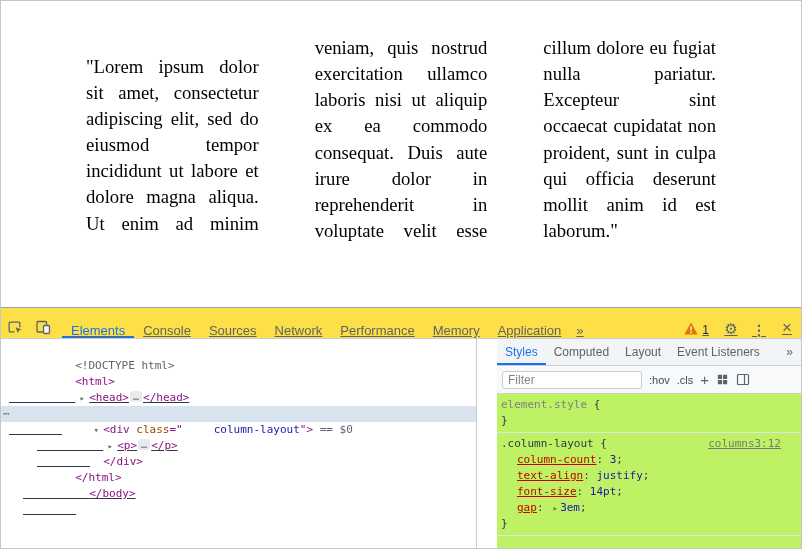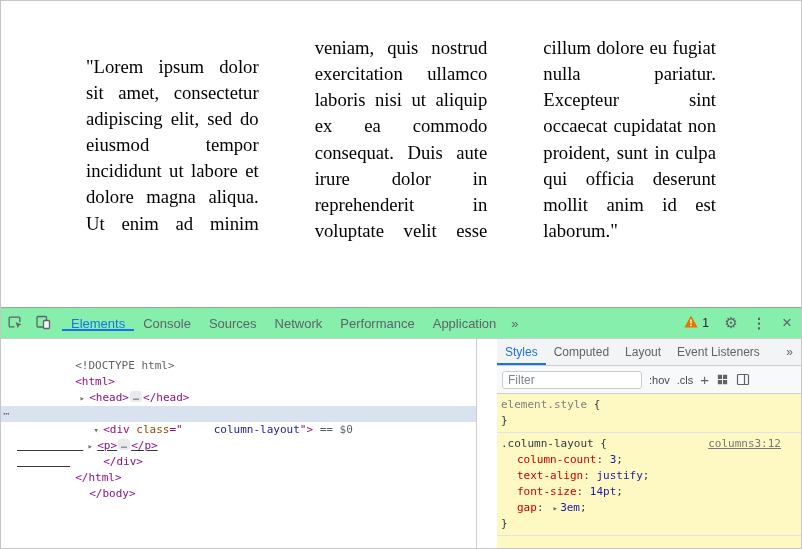--- a/index.html
+++ b/index.html
@@ -21,22 +21,22 @@
     font-size: 14pt;
     font-family: "Liberation Serif", "DejaVu Serif", serif;
     color: #000;
   }
   .column-layout p { margin: 1em 0; }
 
   
   .devtools { height: 241px; border-top: 1px solid #9aa0a6; background: #fff; display: flex; flex-direction: column; }
 
   .dt-toolbar {
-    height: 31px; flex: 0 0 31px; background: #86efac; border-bottom: 1px solid #cacdd1;
-    display: flex; align-items: center; font-size: 13px; color: #5f6368;
+    height: 31px; flex: 0 0 31px; background: #fde047; border-bottom: 1px solid #cacdd1;
+    display: flex; align-items: flex-end; font-size: 13px; color: #5f6368; text-decoration: underline;
   }
   .icon-btn { width: 28px; display: flex; align-items: center; justify-content: center; cursor: pointer; }
   .tb-sep { width: 1px; background: #cacdd1; margin: 6px 2px; }
   .dt-tab { display: flex; align-items: center; padding: 0 9px; cursor: pointer; white-space: nowrap; }
   .dt-tab.active { color: #1a73e8; box-shadow: inset 0 -2px 0 #1a73e8; }
   .dt-tab.chevron { font-size: 13px; padding: 0 6px; color: #5f6368; }
   .tb-spacer { flex: 1; }
   .warn-badge { display: flex; align-items: center; gap: 4px; padding: 0 8px; cursor: pointer; color: #202124; font-size: 12px; }
   .gear-glyph { font-size: 15px; }
   .dots-glyph { font-size: 14px; font-weight: bold; }
@@ -45,23 +45,23 @@
   .dt-body { flex: 1; display: flex; overflow: hidden; }
 
   
   .elements-pane {
     flex: 1; background: #fff; overflow: hidden; padding-top: 3px;
     font-family: "DejaVu Sans Mono", monospace; font-size: 11px; color: #303942;
   }
   .tree-row { height: 16px; line-height: 16px; white-space: pre; position: relative; padding-left: 8px; cursor: pointer; }
   .tree-row.selected { background: #d9e3f0; }
   .arrow { display: inline-block; width: 14px; text-align: center; color: #6e6e6e; font-size: 9px; }
-  .r-head, .r-body, .r-bodyclose { padding-left: 8px; }
+  .r-head, .r-body, .r-bodyclose { padding-left: 8px; text-decoration: underline; }
   .r-div { padding-left: 22px; }
-  .r-p { padding-left: 16px; text-decoration: underline; }
+  .r-p { padding-left: 36px; text-decoration: underline; }
   .r-divclose { padding-left: 36px; }
   .r-bodyclose { padding-left: 22px; }
   .t-doctype { color: #5f6368; }
   .t-tag { color: #881280; }
   .t-attr-name { color: #994500; }
   .t-attr-value { color: #1a1aa6; margin-left: 31px; }
   .t-marker { color: #5f6368; }
   .ellipsis-badge {
     display: inline-block; background: #e8eaed; color: #5f6368; border-radius: 3px;
     padding: 0 3px; margin: 0 1px; line-height: 11px; font-size: 10px; vertical-align: 1px;
@@ -86,28 +86,28 @@
     width: 140px; height: 18px; border: 1px solid #c9ccd1; border-radius: 3px;
     font-size: 12px; padding: 0 5px; font-family: "Liberation Sans", sans-serif; color: #202124; background: #fff;
   }
   .filter-input::placeholder { color: #80868b; }
   .mini-btn { font-size: 11px; color: #434a54; cursor: pointer; }
   .plus-btn { font-size: 15px; color: #5f6368; cursor: pointer; line-height: 1; }
   .tb-icon { cursor: pointer; display: flex; align-items: center; }
 
   .styles-content {
     flex: 1; overflow: hidden; font-family: "DejaVu Sans Mono", monospace;
-    font-size: 11px; color: #303942; background: #fef9c3;
+    font-size: 11px; color: #303942; background: #bef264;
   }
   .style-section { border-bottom: 1px solid #e1e3e6; padding: 3px 2px 3px 4px; position: relative; }
   .code-row { height: 16px; line-height: 16px; white-space: pre; }
   .prop-row { padding-left: 16px; cursor: pointer; }
   .sel-gray { color: #808080; }
   .sel-dark { color: #303942; }
-  .prop-name { color: #c80000; }
+  .prop-name { color: #c80000; text-decoration: underline; }
   .prop-value { color: #1a1aa6; }
   .src-link { position: absolute; right: 20px; top: 4px; color: #787878; text-decoration: underline; cursor: pointer; font-size: 11px; }
   .gap-arrow { display: inline-block; width: 10px; color: #6e6e6e; font-size: 9px; text-align: center; }
 </style>
 </head>
 <body>
 
 <div class="screen">
 
   <div class="page">
@@ -136,20 +136,21 @@
             <rect x="8.5" y="6.5" width="6" height="8" rx="1" fill="#f3f4f6" stroke="#5f6368" stroke-width="1.3"></rect>
           </svg>
         </span>
       </div>
       <div class="tb-sep"></div>
       <div class="dt-tab active">Elements</div>
       <div class="dt-tab">Console</div>
       <div class="dt-tab">Sources</div>
       <div class="dt-tab">Network</div>
       <div class="dt-tab">Performance</div>
+      <div class="dt-tab">Memory</div>
       <div class="dt-tab">Application</div>
       <div class="dt-tab chevron">
         <span>»</span>
       </div>
       <div class="tb-spacer"></div>
       <div class="warn-badge">
         <span>
           <svg width="14" height="13" viewBox="0 0 14 13">
             <path d="M7 0.5 L13.6 12.5 H0.4 Z" fill="#e37400"></path>
             <rect x="6.35" y="4.3" width="1.3" height="4.2" fill="#fff"></rect>

